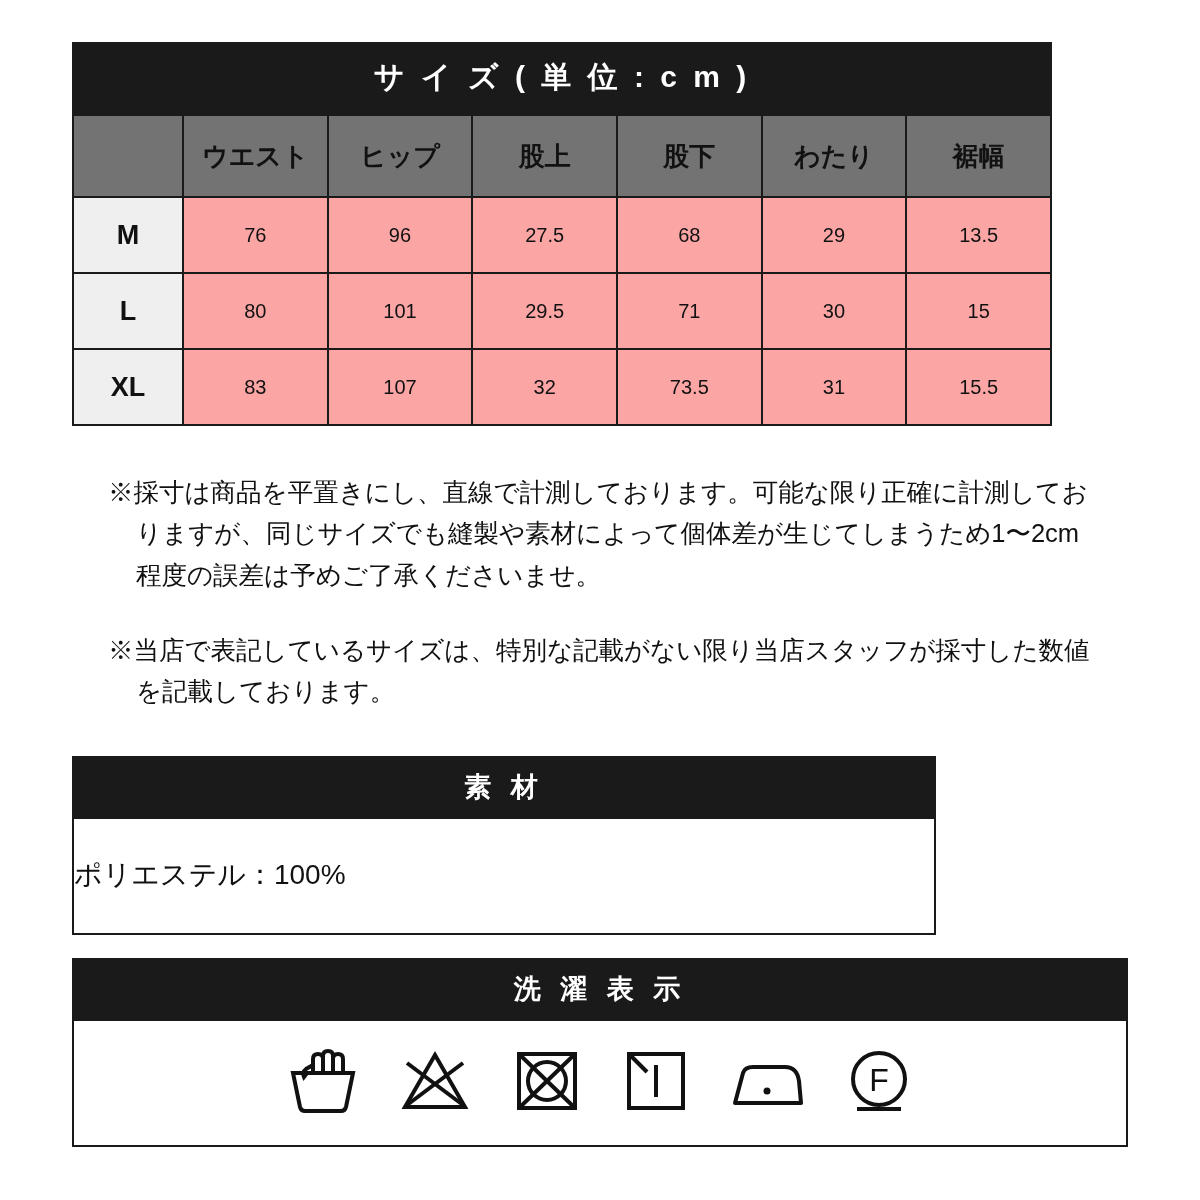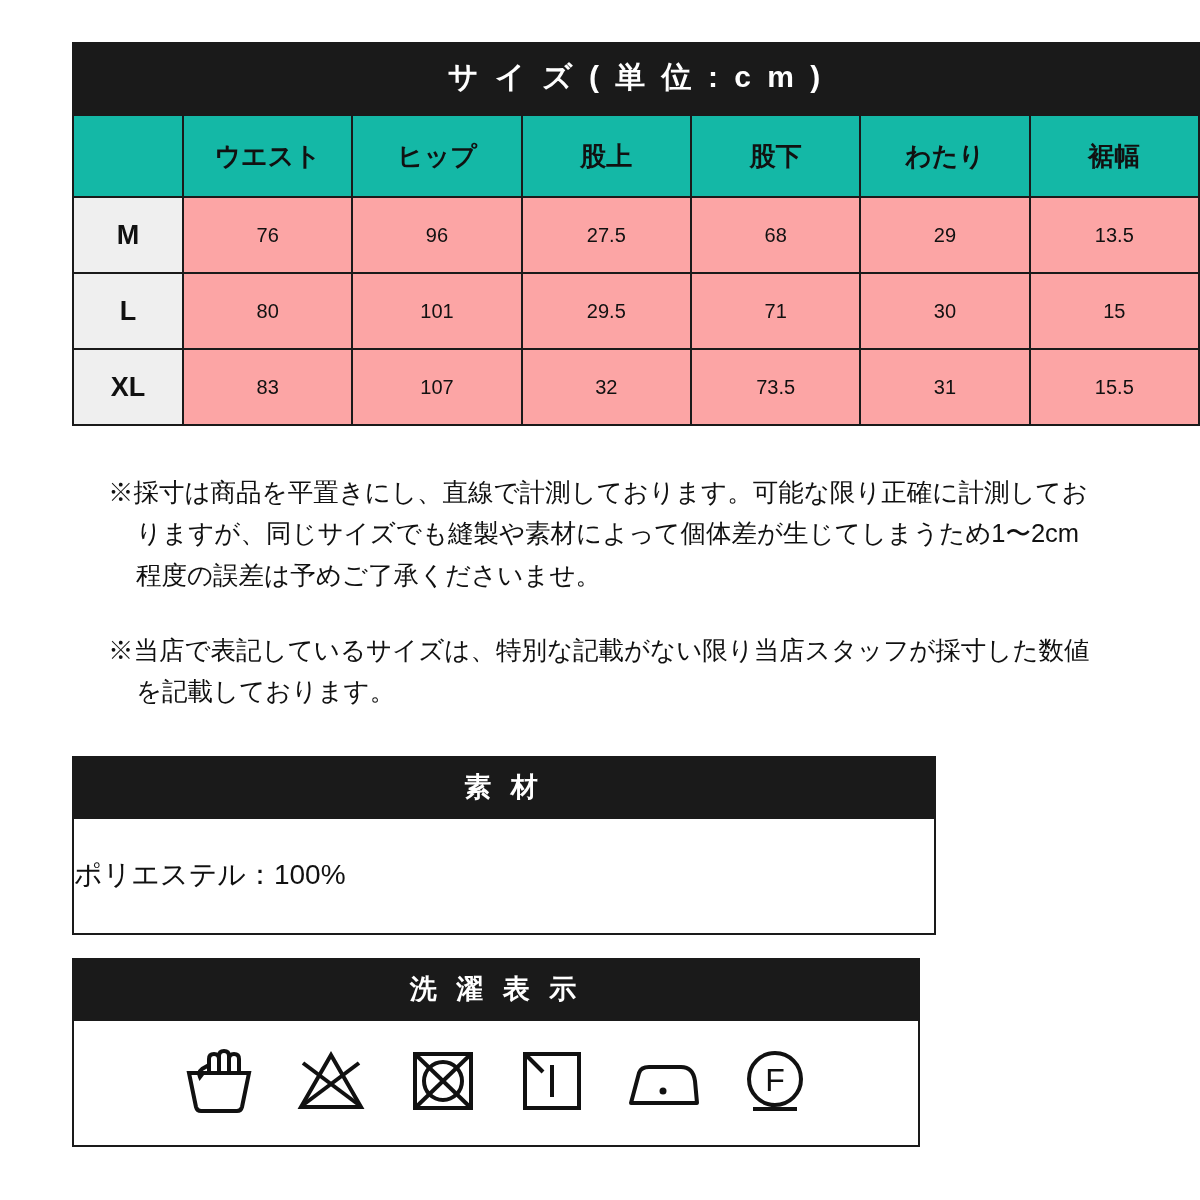--- a/index.html
+++ b/index.html
@@ -19,21 +19,21 @@
     width: 1200px;
     height: 1200px;
     box-sizing: border-box;
   }
 
   
   .size-block {
     position: absolute;
     left: 72px;
     top: 42px;
-    width: 1128px;
+    width: 980px;
   }
   .size-header {
     background: #1a1a1a;
     color: #ffffff;
     text-align: center;
     font-size: 30px;
     font-weight: bold;
     letter-spacing: 4px;
     padding: 20px 0 22px;
     line-height: 1;
@@ -47,21 +47,21 @@
   table.size-table td {
     border: 2px solid #1a1a1a;
     text-align: center;
     font-size: 27px;
     height: 74px;
     padding: 0;
     font-weight: bold;
     color: #111111;
   }
   table.size-table thead th {
-    background: #14b8a6;
+    background: #737373;
     font-size: 26px;
     height: 80px;
   }
   table.size-table tbody td {
     background: #fca5a5;
     font-weight: normal;
     font-size: 20px;
   }
   table.size-table tbody td.row-label {
     background: #efefef;
@@ -115,21 +115,21 @@
     font-size: 28px;
     padding: 42px 0 44px;
     line-height: 1;
   }
 
   
   .care-block {
     position: absolute;
     left: 72px;
     top: 958px;
-    width: 848px;
+    width: 1056px;
     border: 2px solid #1a1a1a;
     box-sizing: border-box;
   }
   .care-icons {
     display: flex;
     justify-content: center;
     align-items: center;
     gap: 36px;
     padding: 26px 0 30px;
     background: #ffffff;

